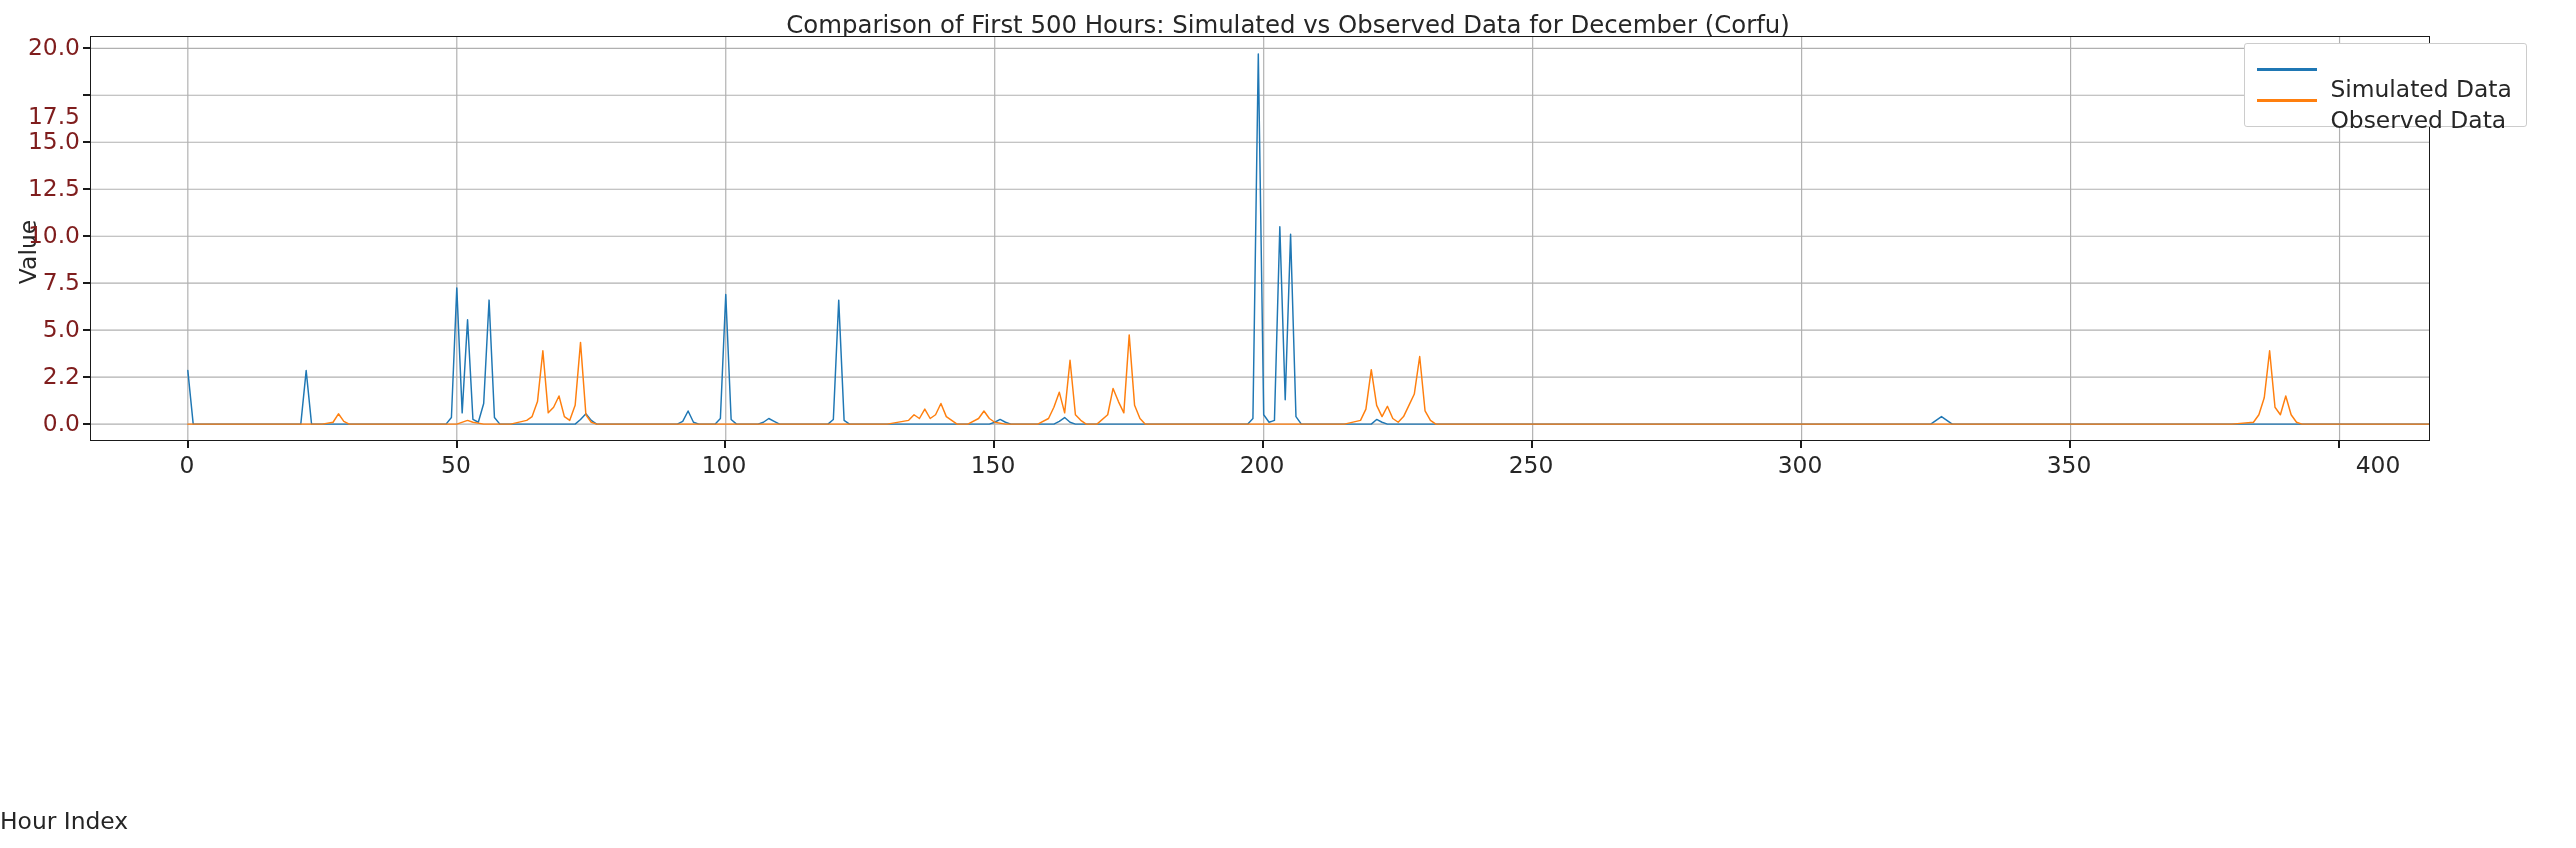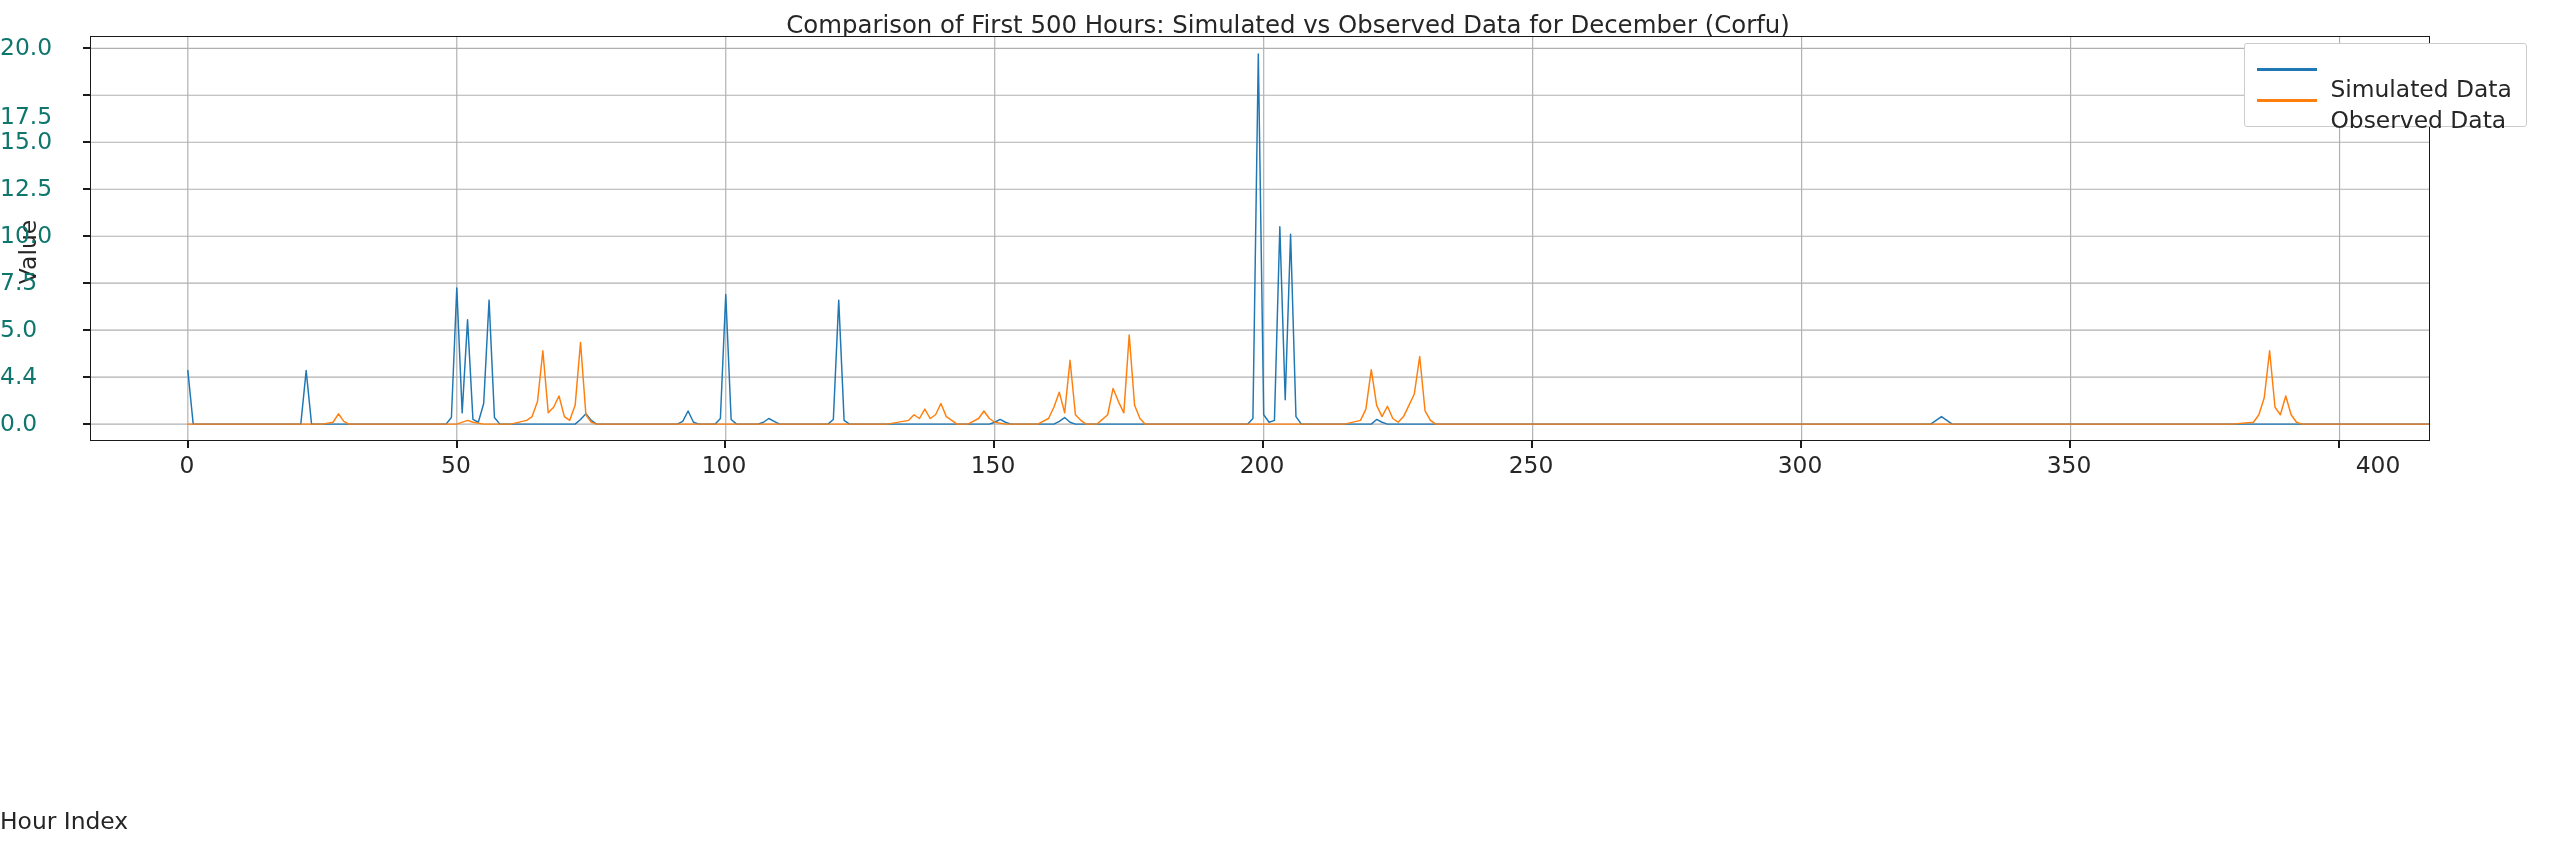--- a/index.html
+++ b/index.html
@@ -44,23 +44,23 @@
   #plot-svg {
     position: absolute;
     left: 0;
     top: 0;
     display: block;
   }
   .ytick-wrap {
     position: absolute;
     left: 0;
     width: 80px;
-    text-align: left;
-    font-size: 23.4px;
-    color: #0f766e;
+    text-align: right;
+    font-size: 23.4px;
+    color: #7f1d1d;
     white-space: nowrap;
     transform: translateY(-50%);
   }
   .xtick-wrap {
     position: absolute;
     top: 451px;
     font-size: 23.4px;
     color: #262626;
     white-space: nowrap;
     transform: translateX(-50%);
@@ -136,21 +136,21 @@
 
 <div id="figure">
 
   <div id="chart-title">Comparison of First 500 Hours: Simulated vs Observed Data for December (Corfu)</div>
 
   <div id="ylabel">Value</div>
   <div id="xlabel">Hour Index</div>
 
   <div id="ytick-labels">
       <div class="ytick-wrap" style="top: 423px;">0.0</div>
-      <div class="ytick-wrap" style="top: 376px;">4.4</div>
+      <div class="ytick-wrap" style="top: 376px;">2.2</div>
       <div class="ytick-wrap" style="top: 329px;">5.0</div>
       <div class="ytick-wrap" style="top: 282px;">7.5</div>
       <div class="ytick-wrap" style="top: 235px;">10.0</div>
       <div class="ytick-wrap" style="top: 188px;">12.5</div>
       <div class="ytick-wrap" style="top: 141px;">15.0</div>
       <div class="ytick-wrap" style="top: 94px; margin-top: 22px;">17.5</div>
       <div class="ytick-wrap" style="top: 47px;">20.0</div>
     </div>
   <div id="xtick-labels">
       <div class="xtick-wrap" style="left: 187px;">0</div>

